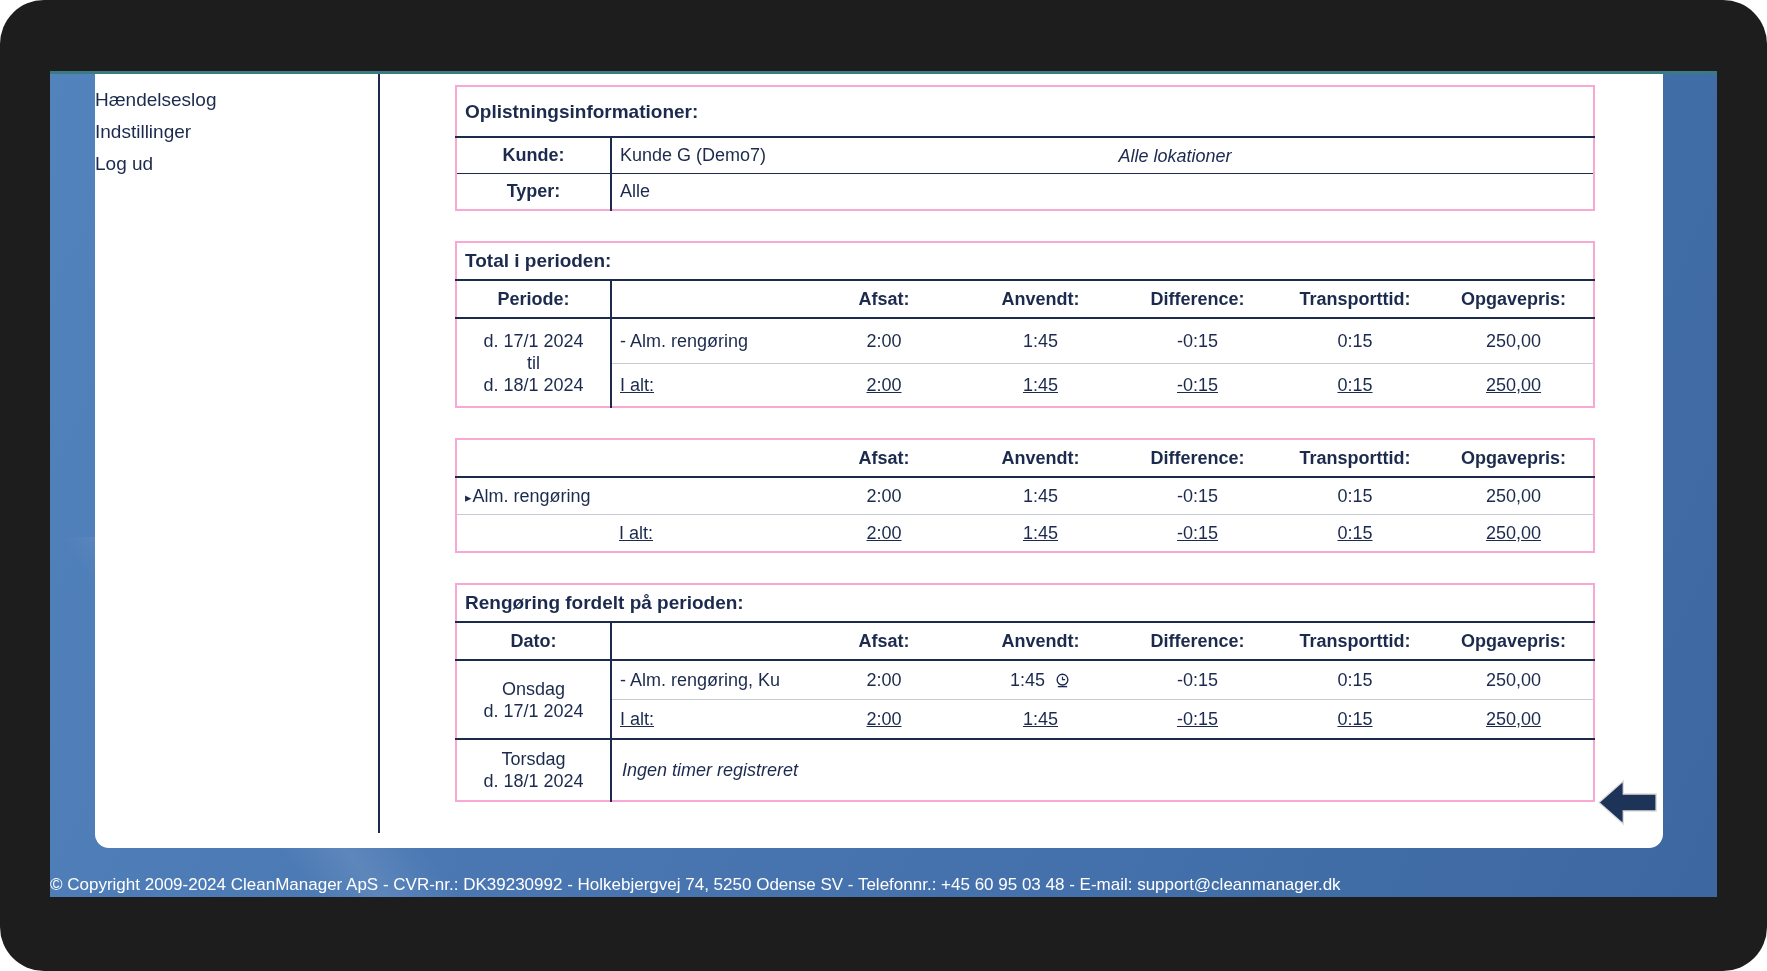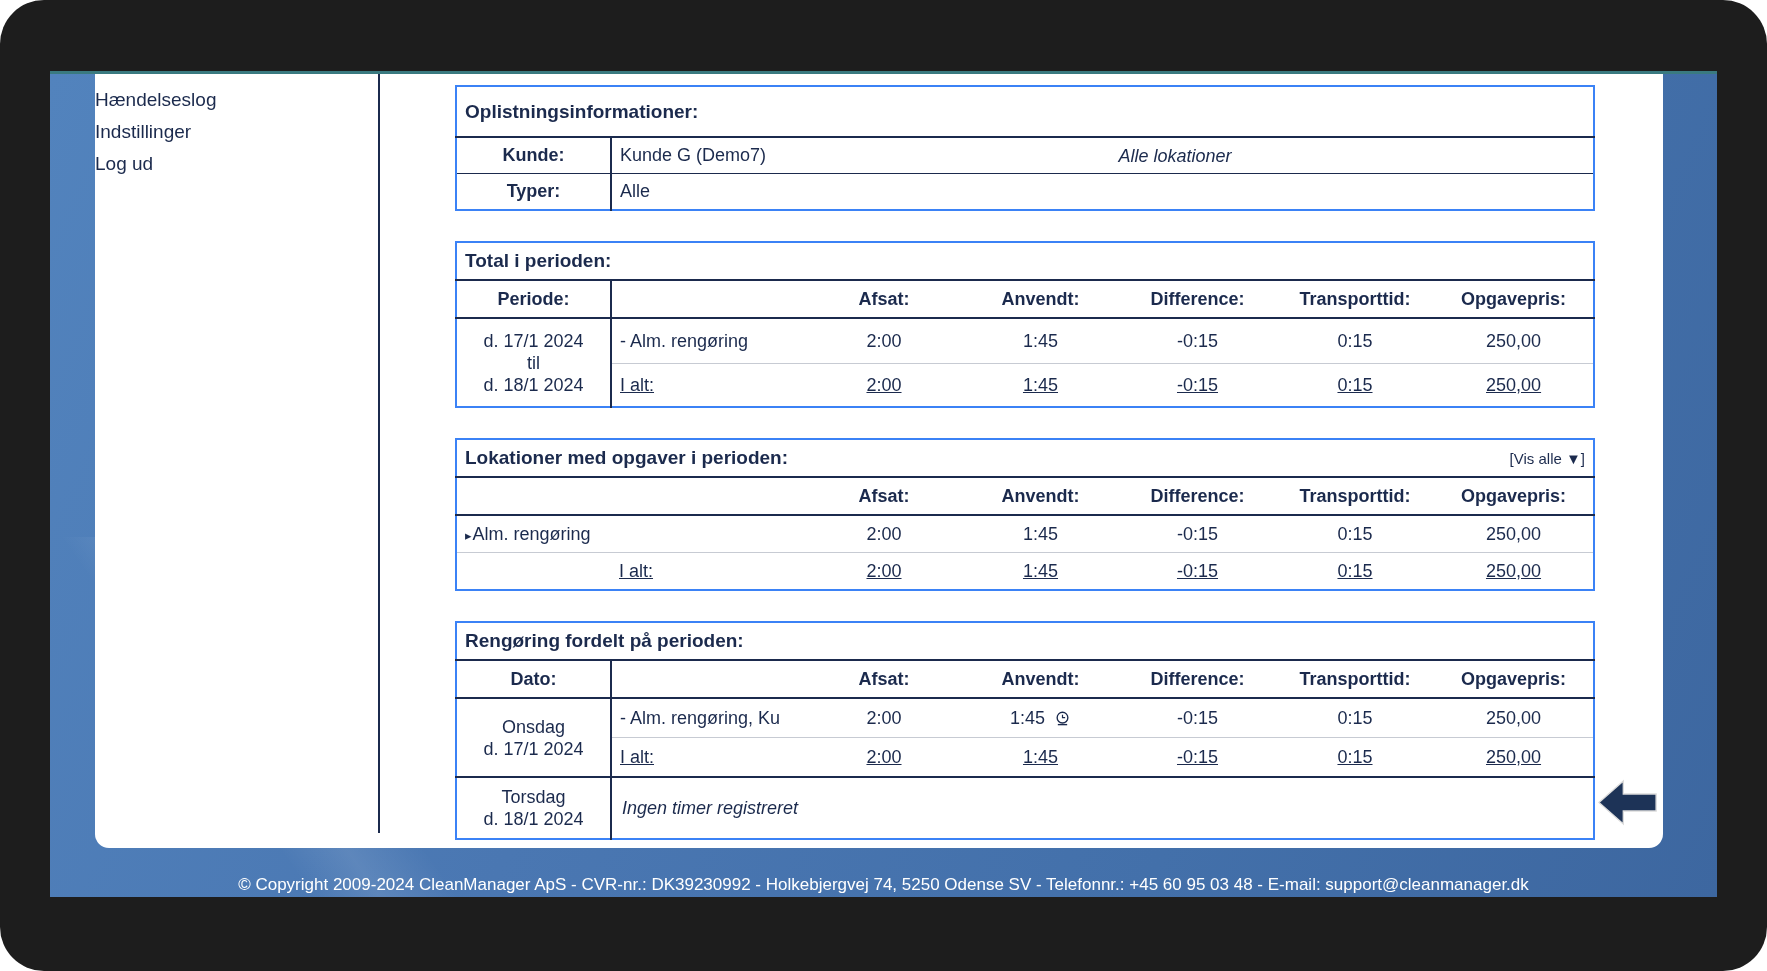--- a/index.html
+++ b/index.html
@@ -15,21 +15,21 @@
   
   .sidebar{position:absolute;left:0;top:0;width:283px;box-sizing:border-box;
            color:#1b2a4d;font-size:19px;}
   .side-item{line-height:24px;margin-bottom:8px;cursor:pointer;white-space:nowrap;}
   .side-item.clipped{margin-top:-18px;}
   .sidebar-divider{position:absolute;left:283px;top:0;width:2px;height:759px;background:#1b2a4d;}
 
   
   .content{position:absolute;left:360px;top:11px;width:1138px;}
   table{border-collapse:collapse;table-layout:fixed;width:1138px;color:#1b2a4d;font-size:18px;
-        margin:0 0 30px 0;border:2px solid #3b82f6;}
+        margin:0 0 30px 0;border:2px solid #f9a8d4;}
   td{padding:0 6px;text-align:center;overflow:hidden;}
   .tt td{font-weight:bold;font-size:19px;text-align:left;padding:7px 8px;border-bottom:2px solid #1b2a4d;height:22px;}
   .tt-flex{display:flex;justify-content:space-between;align-items:center;}
   .visalle{font-weight:normal;font-size:15px;cursor:pointer;white-space:nowrap;}
   .head td{font-weight:bold;height:36px;border-bottom:2px solid #1b2a4d;}
   .lblcol{border-right:2px solid #1b2a4d;font-weight:bold;}
   .valcell{text-align:left;padding-left:8px;position:relative;white-space:nowrap;}
   .scope{position:absolute;left:463px;width:200px;text-align:center;font-style:italic;
          top:50%;transform:translateY(-50%);}
   .namecell{text-align:left;padding-left:8px;white-space:nowrap;}
@@ -44,21 +44,21 @@
   .locname td{font-weight:bold;text-align:left;padding-left:6px;height:38px;}
   .exp{font-size:13px;margin-right:1px;}
   .dayrow td{border-top:2px solid #1b2a4d;height:60px;}
   .emptynote{font-style:italic;text-align:left;padding-left:10px;}
   .clock{vertical-align:-3px;margin-left:9px;}
 
   
   .cursor-arrow{position:absolute;left:1503px;top:704px;z-index:4;}
 
   
-  .footer{position:absolute;left:0;right:0;bottom:2px;text-align:center;color:#ffffff;font-size:17px;z-index:1;margin-top:32px;}
+  .footer{position:absolute;left:0;right:0;bottom:2px;color:#ffffff;font-size:17px;z-index:1;margin-top:32px;}
   .footer .copyright{line-height:21px;}
   .footer .cookies{line-height:21px;cursor:pointer;}
 </style>
 </head>
 <body>
 
 <div class="frame">
   <div class="screen">
     <div class="topline"></div>
 
@@ -153,28 +153,20 @@
           <colgroup>
               <col style="width:155px">
               <col style="width:195px">
               <col style="width:156px">
               <col style="width:157px">
               <col style="width:157px">
               <col style="width:158px">
               <col style="width:160px">
             </colgroup>
           <tbody>
-              <tr class="tt">
-                <td colspan="7">
-            <div class="tt-flex">
-              <span>Lokationer med opgaver i perioden:</span>
-              <span class="visalle">[Vis alle ▼]</span>
-            </div>
-          </td>
-              </tr>
           <tr class="head">
             <td colspan="2"></td>
             <td>Afsat:</td>
             <td>Anvendt:</td>
             <td>Difference:</td>
             <td>Transporttid:</td>
             <td>Opgavepris:</td>
           </tr>
           <tr class="r36">
             <td colspan="2" class="namecell">

